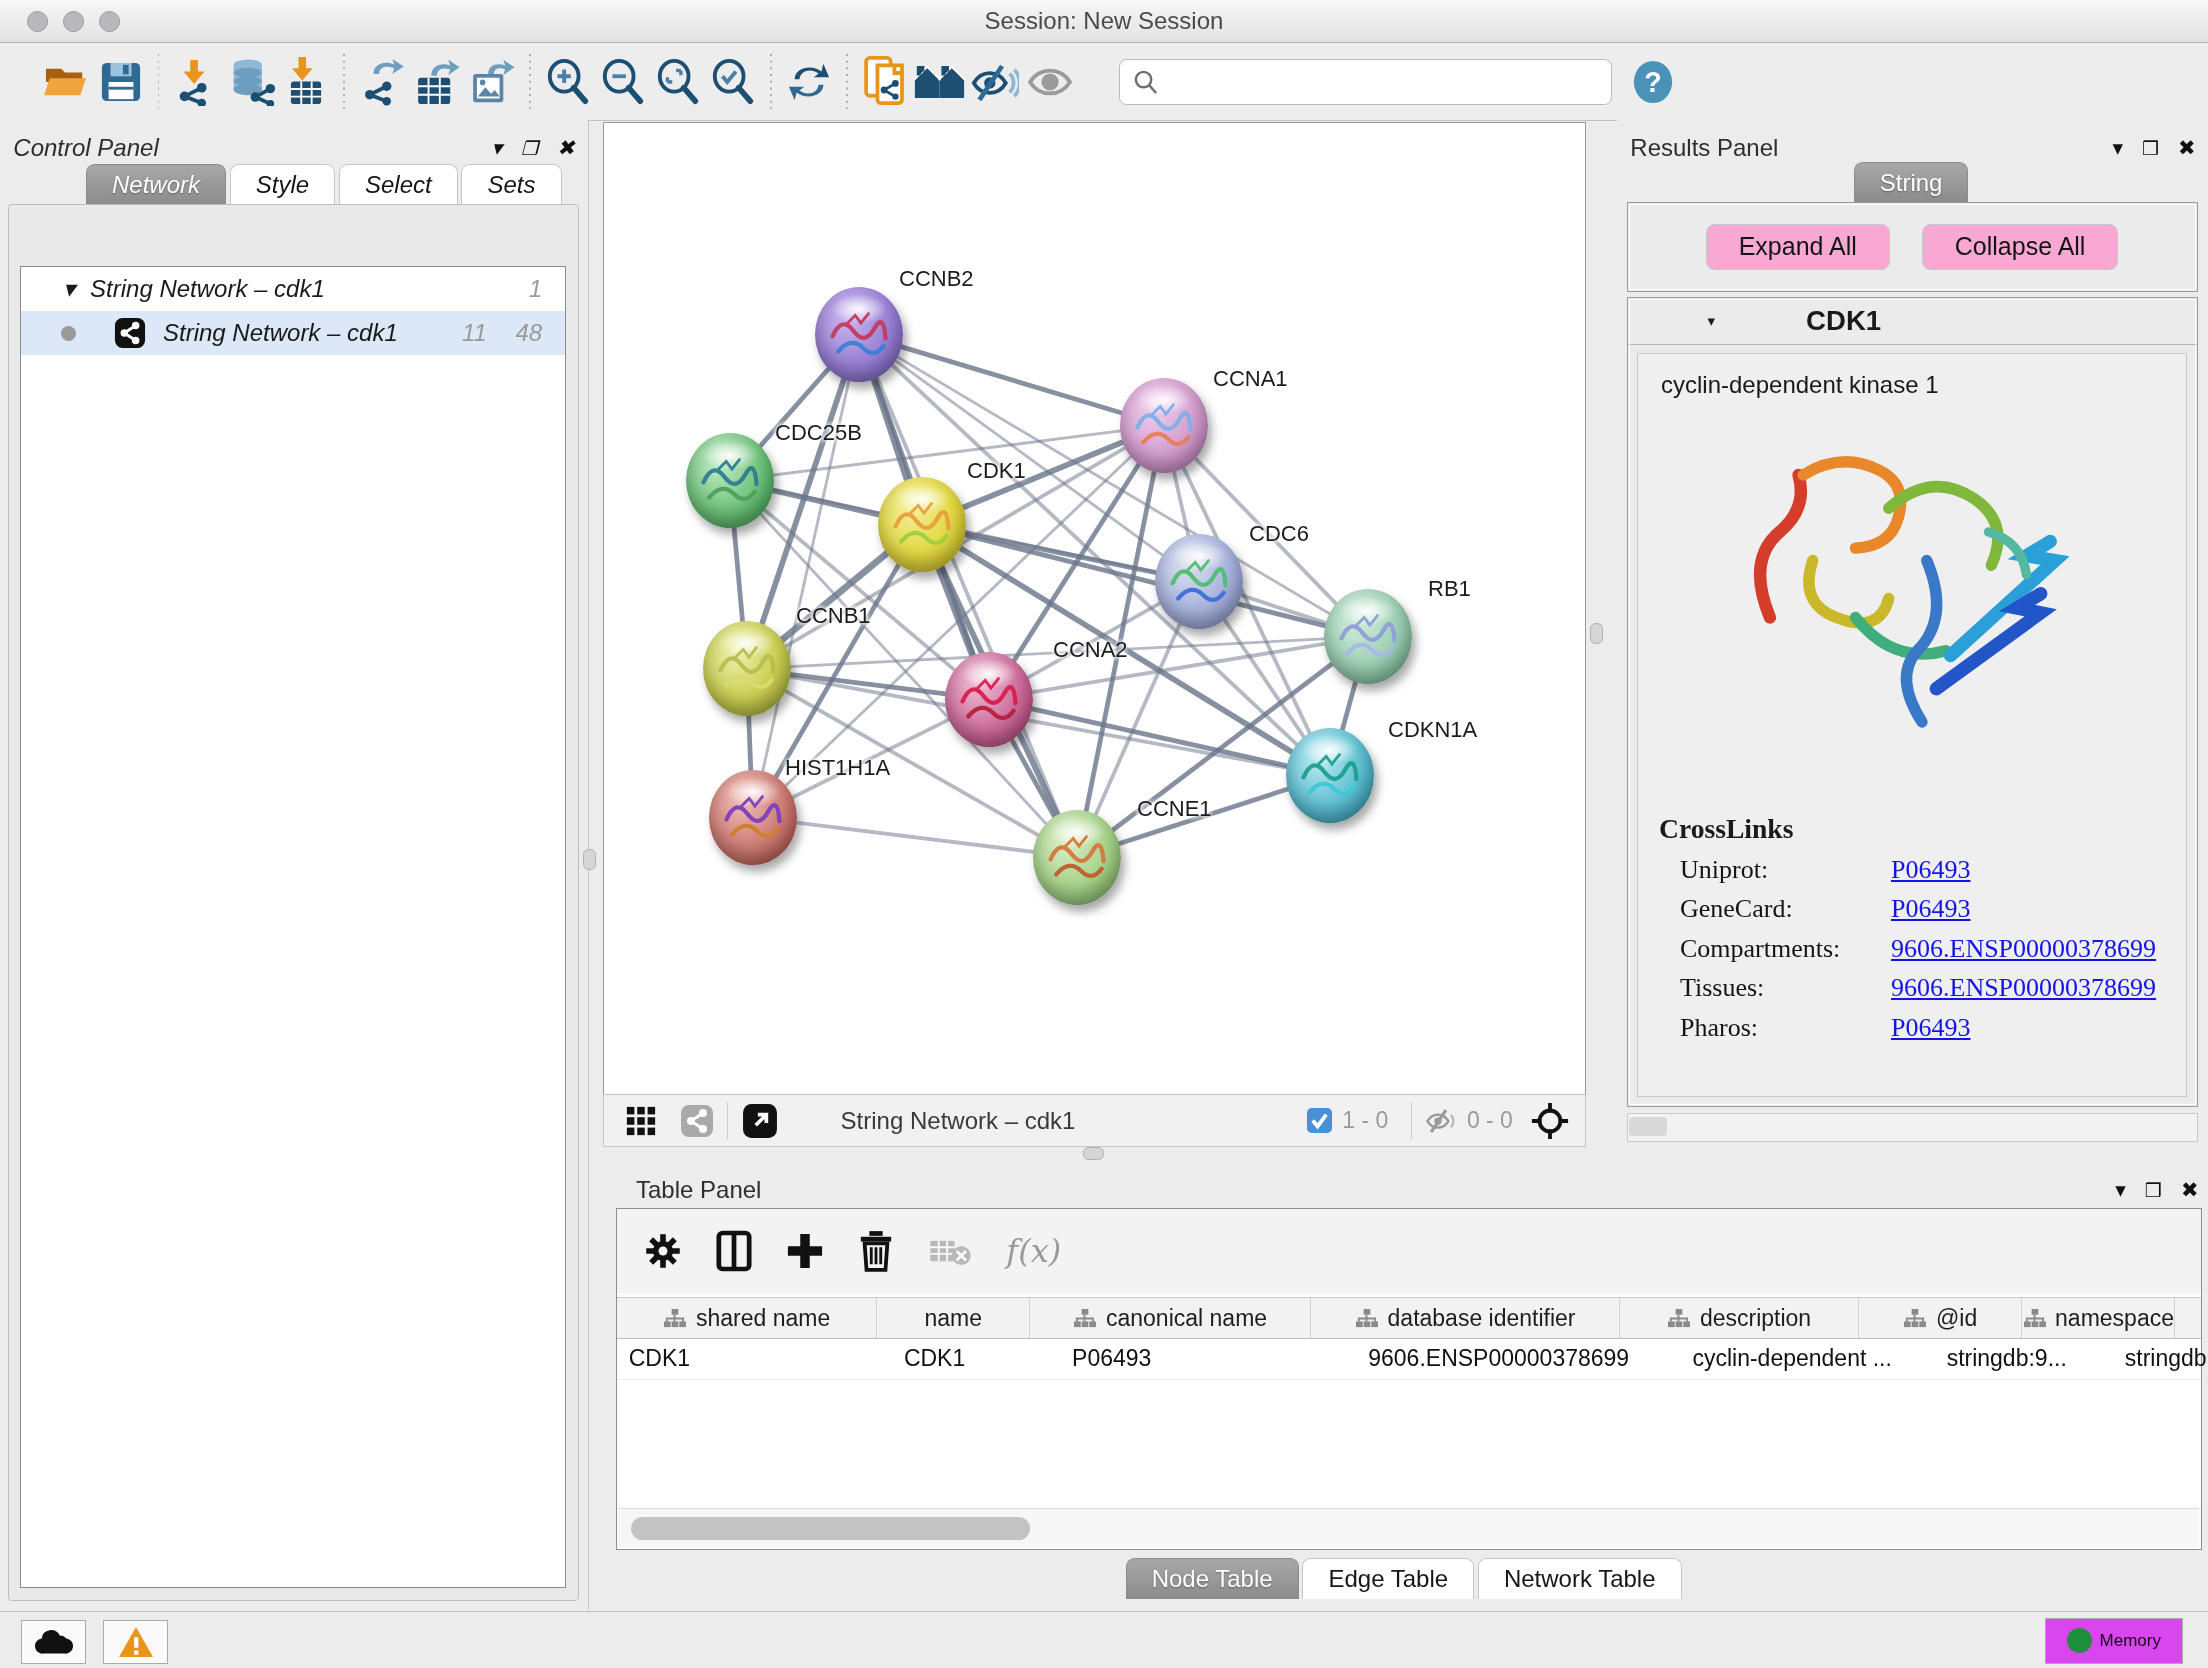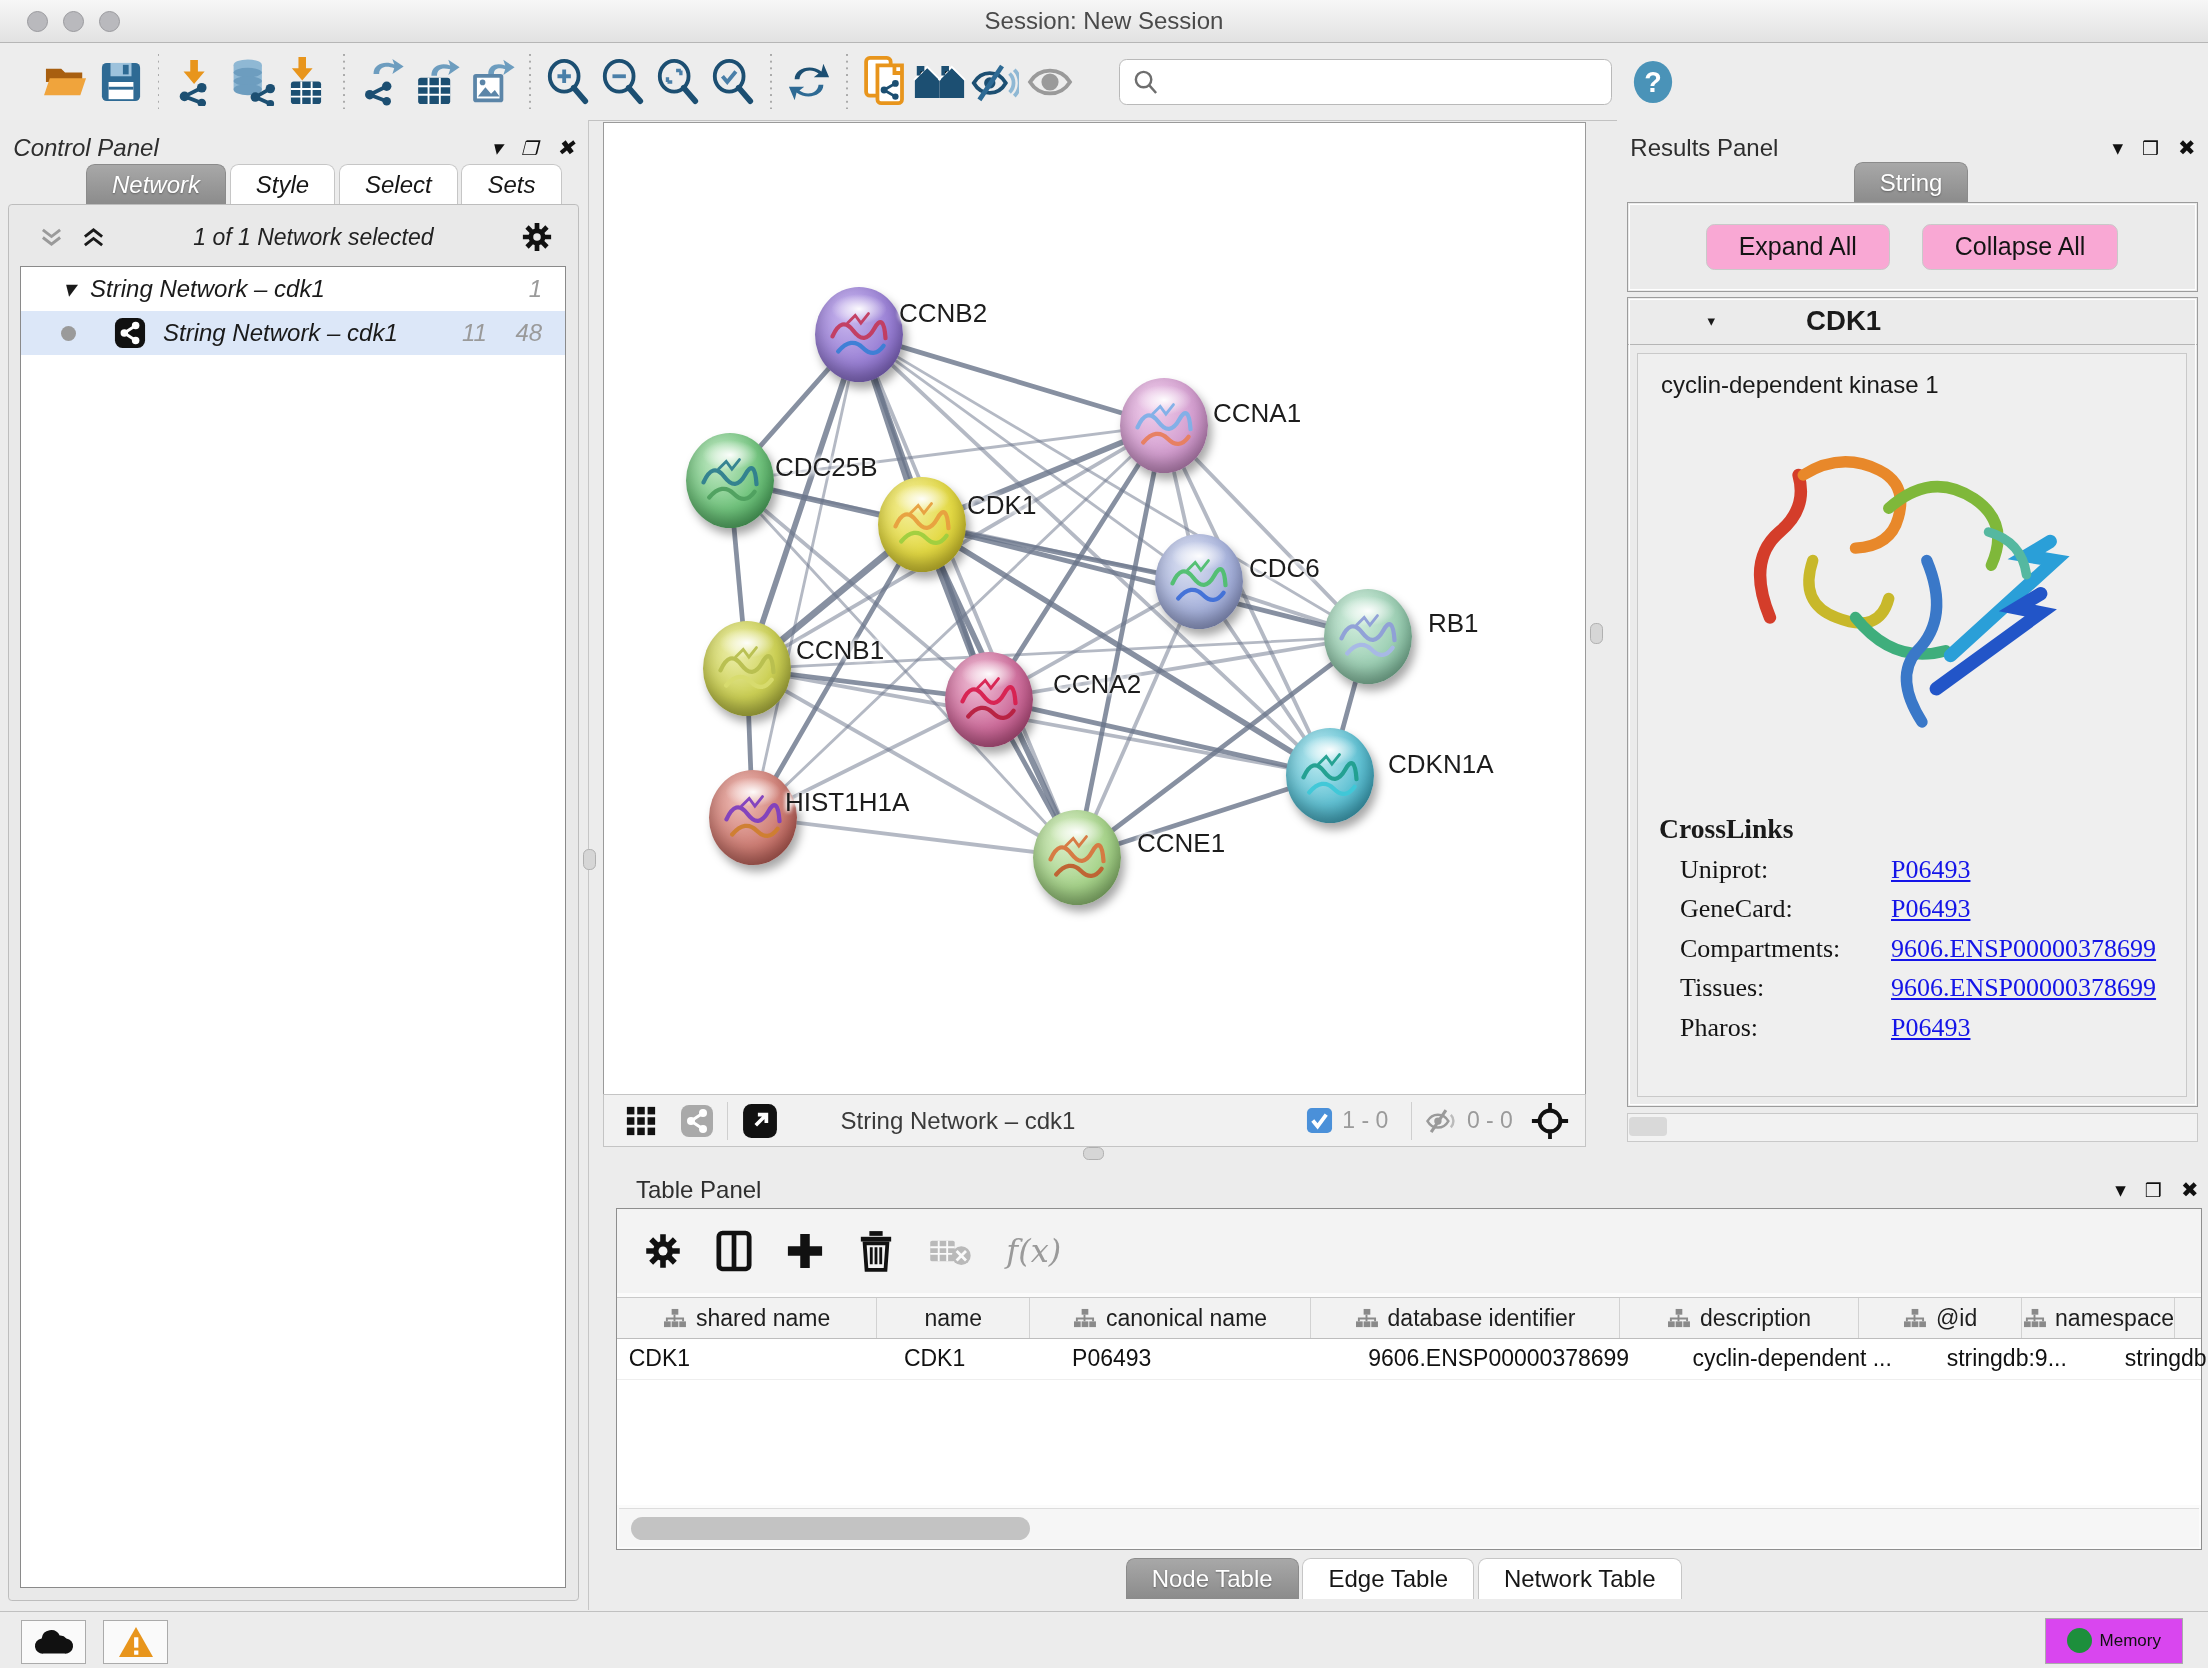--- a/index.html
+++ b/index.html
@@ -37,22 +37,22 @@
   .tree-row .cnt{color:#9a9a9a;}
   .tree-row.selected{background:#dce7f8;}
   
   #net-panel{left:603px;top:122px;width:981px;height:972px;background:#fff;border:1px solid #9a9a9a;}
   #net-canvas{position:absolute;inset:0;overflow:hidden;}
   .node{position:absolute;width:88px;height:95px;border-radius:50%;
     box-shadow:3.8px 6.7px 9.5px rgba(0,0,0,.35), inset 0 -9.5px 17px rgba(0,0,0,.28);}
   .node:before{content:"";position:absolute;left:18%;top:7%;width:64%;height:32%;border-radius:50%;
     background:radial-gradient(ellipse at center,rgba(255,255,255,.95),rgba(255,255,255,0) 70%);}
   .node svg{position:absolute;left:7.6px;top:15px;opacity:.95;}
-  .nlabel{position:absolute;font-size:26px;color:#1c1c1c;white-space:nowrap;
-    text-shadow:0 0 4.8px #fff,0 0 4.8px #fff,0 0 4.8px #fff;margin-top:32px;}
+  .nlabel{position:absolute;font-size:22px;color:#1c1c1c;white-space:nowrap;
+    text-shadow:0 0 4.8px #fff,0 0 4.8px #fff,0 0 4.8px #fff;}
   #net-status{left:603px;top:1094px;width:981px;height:51px;background:#f1f1f1;border:1px solid #c4c4c4;
     display:flex;align-items:center;}
   #net-status .nsep{width:1px;height:38px;background:#cfcfcf;margin:0 13.3px;}
   #net-name{font-size:24px;color:#3a3a3a;margin-left:63px;}
   .cnt-gray{font-size:23px;color:#9a9a9a;margin:0 9.5px;}
   #net-grip{left:603px;top:1146px;width:981px;height:13.3px;}
   .grip-dot{width:19px;height:10.5px;border-radius:5.7px;background:#d6d6d6;border:1px solid #b0b0b0;margin:1px auto;}
   .vgrip{width:10.5px;height:19px;border-radius:5.7px;background:#d6d6d6;border:1px solid #b0b0b0;position:absolute;}
   
   #results-panel{left:1617px;top:120px;width:592px;height:1031px;background:#ececec;}
@@ -280,38 +280,20 @@
       <span>✖</span>
     </span>
   </div>
   <div id="cp-tabs">
       <span class="tab active">Network</span>
       <span class="tab">Style</span>
       <span class="tab">Select</span>
       <span class="tab">Sets</span>
     </div>
   <div id="cp-body">
-    <div id="cp-selrow">
-      <svg width="25" height="23" viewBox="0 0 26 24" style="margin-left:13.3px">
-        <path d="M4 4 l9 7 9 -7 M4 12 l9 7 9 -7" stroke="#9a9a9a" stroke-width="3" fill="none"></path>
-      </svg>
-      <svg width="25" height="23" viewBox="0 0 26 24" style="margin-left:17px">
-        <path d="M4 11 l9 -7 9 7 M4 20 l9 -7 9 7" stroke="#1a1a1a" stroke-width="3" fill="none"></path>
-      </svg>
-      <span style="flex:1;text-align:center">1 of 1 Network selected</span>
-      <svg width="32" height="32" viewBox="0 0 34 34" style="margin-right:7.6px">
-        <g fill="#111">
-          <circle cx="17" cy="17" r="9"></circle>
-          <g stroke="#111" stroke-width="5">
-            <path d="M17 2 v8 M17 24 v8 M2 17 h8 M24 17 h8 M6.4 6.4 l5.6 5.6 M22 22 l5.6 5.6 M27.6 6.4 L22 12 M12 22 l-5.6 5.6"></path>
-          </g>
-          <circle cx="17" cy="17" r="4" fill="#e9e9e9"></circle>
-        </g>
-      </svg>
-    </div>
     <div id="cp-list">
       <div class="tree-row">
         <span style="margin:0 15px 0 42px">▾</span>
         <span style="flex:1">String Network – cdk1</span>
         <span class="cnt" style="margin-right:23px">1</span>
       </div>
       <div class="tree-row selected">
         <span style="width:15px;height:15px;border-radius:50%;background:#9a9a9a;margin:0 38px 0 40px"></span>
         <svg width="32" height="32" viewBox="0 0 34 34" style="margin-right:17px">
           <rect x="1" y="1" width="32" height="32" rx="8" fill="#111"></rect>

